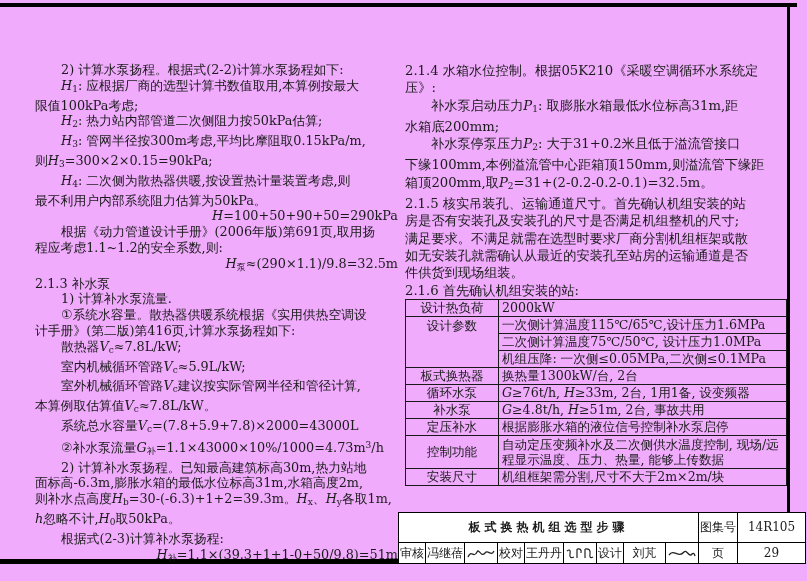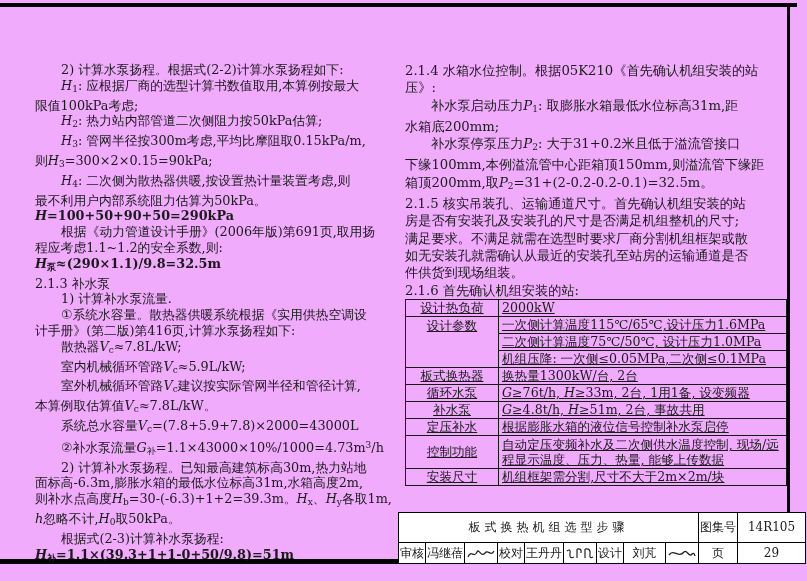--- a/index.html
+++ b/index.html
@@ -11,45 +11,45 @@
   .rule{position:absolute;background:#000;}
   .rule-top{left:0;top:3px;width:797px;height:4px;}
   .rule-right{left:787px;top:4px;width:3px;height:559px;}
   .rule-bottom{left:0;top:559px;width:789px;height:5px;}
 
   .col{position:absolute;top:62px;}
   .col-left{left:35px;width:363px;font-size:12.8px;line-height:15.8px;}
   .col-right{left:405px;width:382px;font-size:13.2px;line-height:17.3px;overflow:hidden;}
   .line{white-space:nowrap;}
   .line.indent{padding-left:26px;}
-  .line.center{text-align:left;padding-left:0;font-weight:bold;}
+  .line.center{text-align:right;padding-left:0;}
   .line.head{padding-left:0;}
   sub{font-size:9px;vertical-align:-2px;}
   sup{font-size:9px;vertical-align:4px;}
   i{font-style:italic;}
 
-  table.params{border-collapse:collapse;table-layout:fixed;width:382px;margin-top:0;text-decoration:underline;}
+  table.params{border-collapse:collapse;table-layout:fixed;width:382px;margin-top:0;}
   table.params td{
     border:1.5px solid #191919;font-size:12.6px;line-height:14px;
     height:14px;padding:1px 3px;overflow:hidden;
   }
   table.params td.lbl{width:90px;text-align:center;padding:1px 1px;}
   table.params td.lbl.top{vertical-align:top;padding-top:2px;margin-top:32px;}
   table.params td.val{text-align:left;white-space:nowrap;}
   table.params td.val.wrap{white-space:normal;line-height:15px;}
 
   table.titleblock{
     position:absolute;left:398px;top:512px;border-collapse:collapse;table-layout:fixed;
     background:#fff;
   }
   table.titleblock td{
     border:1.8px solid #000;text-align:center;overflow:hidden;
     font-size:12px;line-height:13px;padding:0 1px;white-space:nowrap;
   }
-  .tb-title{font-size:19px;font-weight:normal;letter-spacing:4px;}
+  .tb-title{font-size:19px;font-weight:bold;letter-spacing:4px;}
   .tb-atlas-no{font-size:13.5px;}
   .tb-page-no{font-size:13.5px;}
   .row1 td{height:29px;}
   .row2 td{height:20px;}
   .sig svg{display:block;margin:0 auto;}
 </style>
 </head>
 <body>
 
 <div class="page">
@@ -85,21 +85,21 @@
       <div class="line flush">面标高-6.3m,膨胀水箱的最低水位标高31m,水箱高度2m,</div>
       <div class="line flush">则补水点高度<i>H</i><sub>b</sub>=30-(-6.3)+1+2=39.3m。<i>H</i><sub>x</sub>、<i>H</i><sub>y</sub>各取1m,</div>
       <div class="line flush"><i>h</i>忽略不计,<i>H</i><sub>0</sub>取50kPa。</div>
       <div class="line indent">根据式(2-3)计算补水泵扬程:</div>
       <div class="line center"><i>H</i><sub>补</sub>=1.1×(39.3+1+1-0+50/9.8)=51m</div>
     </div>
 
   <div class="col col-right">
     <div>
 
-    <div class="line head">2.1.4 水箱水位控制。根据05K210《首先确认机组安装的站</div>
+    <div class="line head">2.1.4 水箱水位控制。根据05K210《采暖空调循环水系统定</div>
         <div class="line flush">压》:</div>
         <div class="line indent">补水泵启动压力<i>P</i><sub>1</sub>: 取膨胀水箱最低水位标高31m,距</div>
         <div class="line flush">水箱底200mm;</div>
         <div class="line indent">补水泵停泵压力<i>P</i><sub>2</sub>: 大于31+0.2米且低于溢流管接口</div>
         <div class="line flush">下缘100mm,本例溢流管中心距箱顶150mm,则溢流管下缘距</div>
         <div class="line flush">箱顶200mm,取<i>P</i><sub>2</sub>=31+(2-0.2-0.2-0.1)=32.5m。</div>
         <div class="line head">2.1.5 核实吊装孔、运输通道尺寸。首先确认机组安装的站</div>
         <div class="line flush">房是否有安装孔及安装孔的尺寸是否满足机组整机的尺寸;</div>
         <div class="line flush">满足要求。不满足就需在选型时要求厂商分割机组框架或散</div>
         <div class="line flush">如无安装孔就需确认从最近的安装孔至站房的运输通道是否</div>

